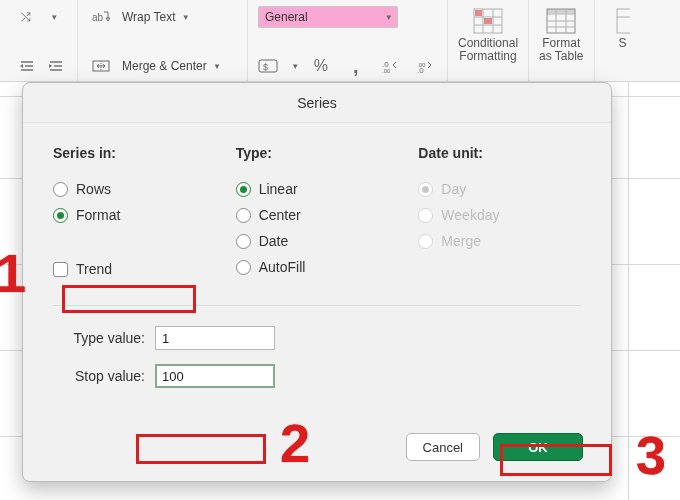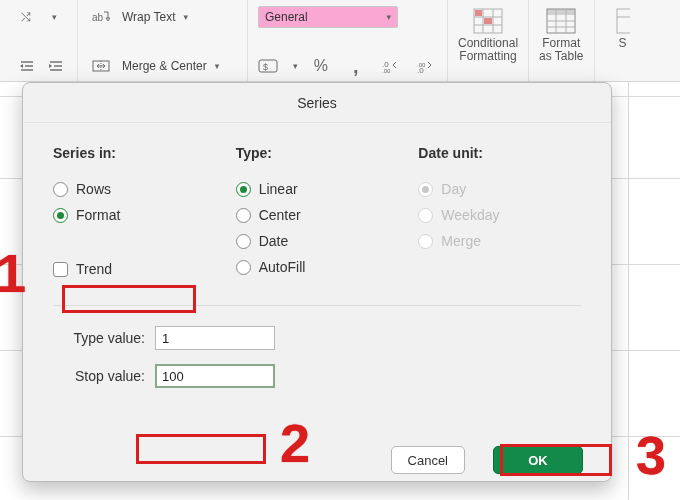--- a/index.html
+++ b/index.html
@@ -63,21 +63,21 @@
   .check {
     width:15px; height:15px; border:1.5px solid #8a8a8a; border-radius:3px; background:#fff;
   }
   .lower { padding:20px 0 0 0; display:flex; flex-direction:column; gap:14px; }
   .field { display:flex; align-items:center; gap:10px; font-size:14px; }
   .field label { width:92px; text-align:right; color:#333; }
   .tinput {
     width:120px; height:24px; border:1px solid #b8b8b8; background:#fff;
     font-size:13px; padding:2px 6px; color:#222;
   }
-  .btns { position:absolute; right:28px; bottom:7px; display:flex; gap:28px; }
+  .btns { position:absolute; right:28px; bottom:20px; display:flex; gap:13px; }
   .btn {
     height:28px; padding:0 16px; border-radius:5px; font-size:13px; border:1px solid #b6b6b6;
     background:#fff; color:#333; display:flex; align-items:center; justify-content:center; min-width:70px;
   }
   .btn.primary { background:#138a4a; color:#fff; border-color:#0d6b38; font-weight:600; min-width:90px; }
 
   
   .redbox { position:absolute; border:3px solid #d81e1e; pointer-events:none; }
   .rednum {
     position:absolute; color:#d81e1e; font-weight:900; font-size:54px;

